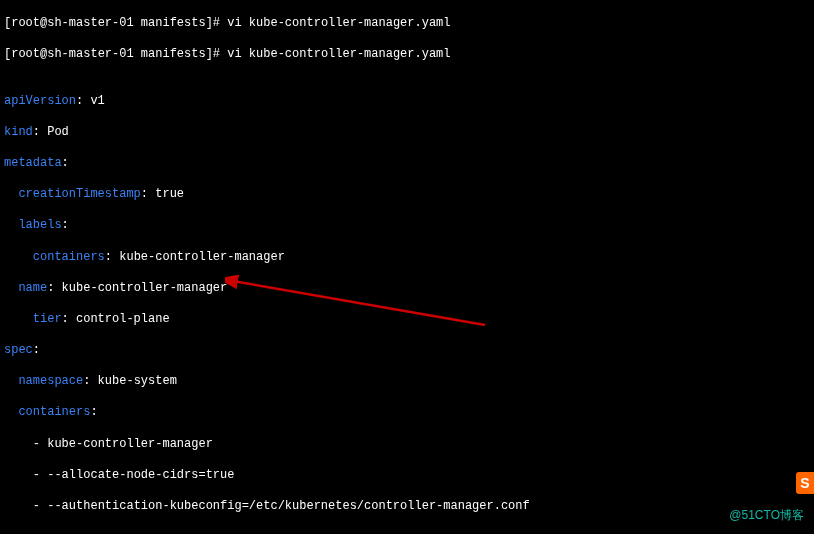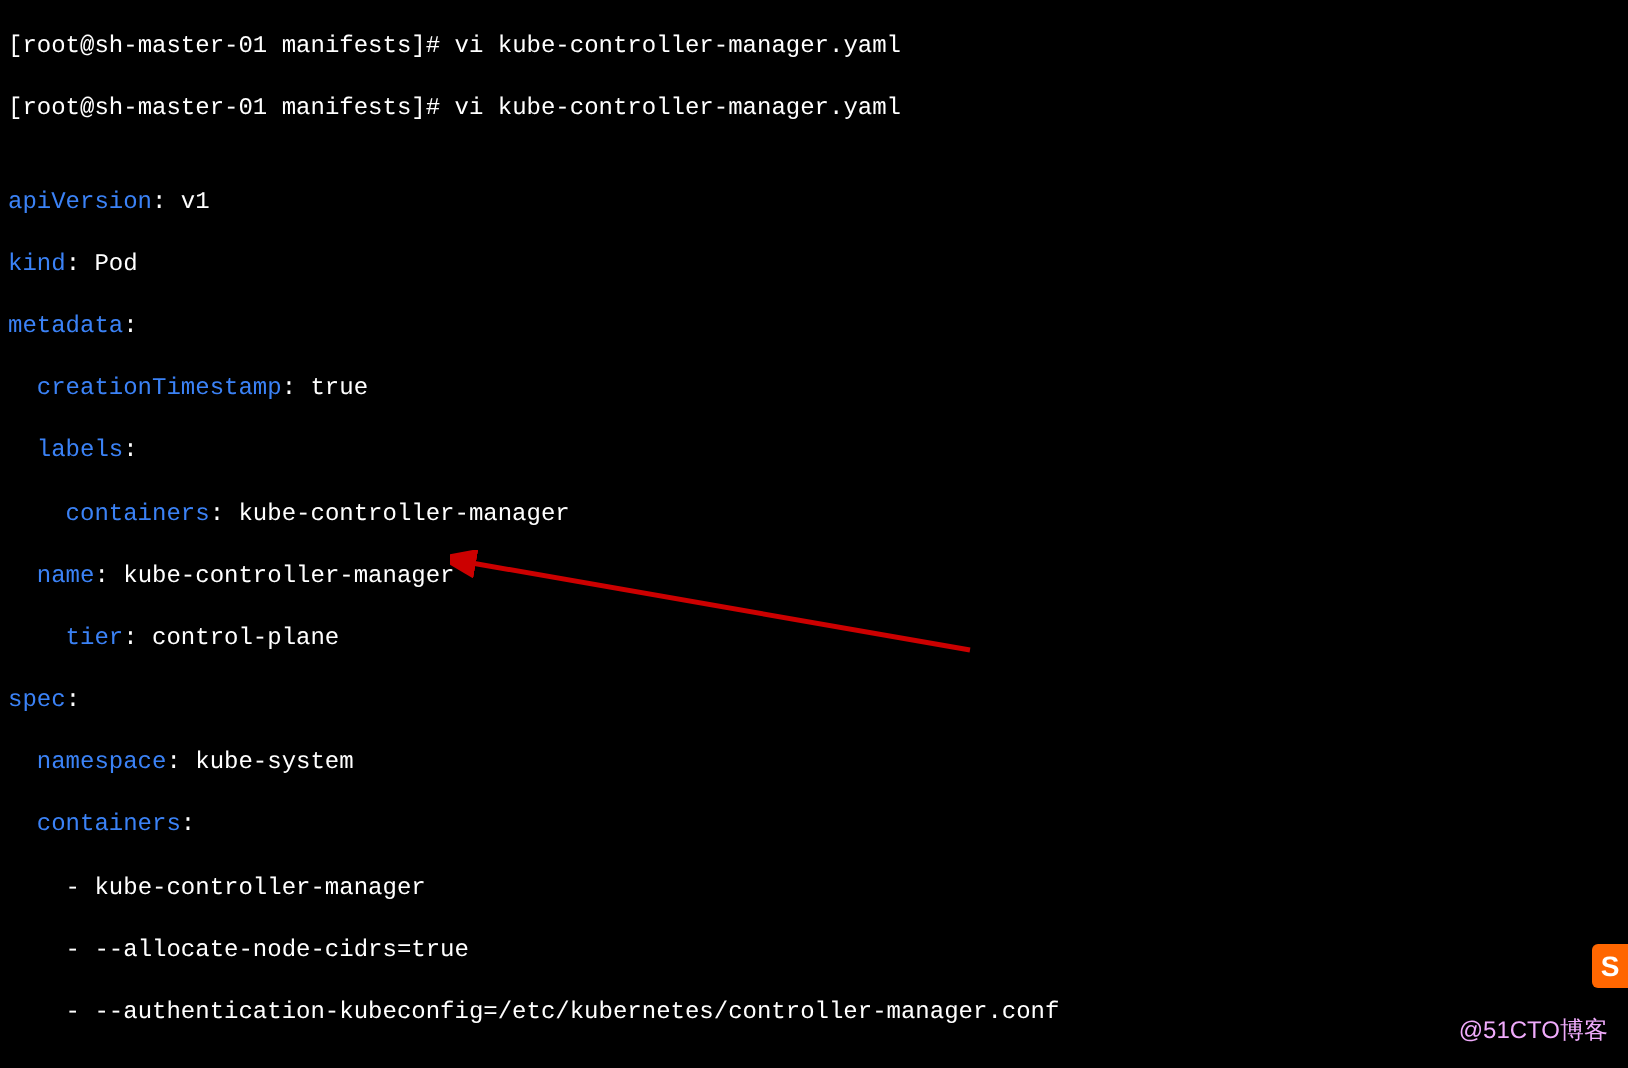--- a/index.html
+++ b/index.html
@@ -25,21 +25,21 @@
   .white { color: #ffffff; }
 
   .arrow {
     position: absolute;
     pointer-events: none;
   }
   .watermark {
     position: absolute;
     right: 10px;
     bottom: 10px;
-    color: #f0abfc;
+    color: #14b8a6;
     font-size: 12px;
     font-family: sans-serif;
   }
   .s-badge {
     position: absolute;
     right: 0;
     bottom: 40px;
     width: 18px;
     height: 22px;
     background: #ff6600;

